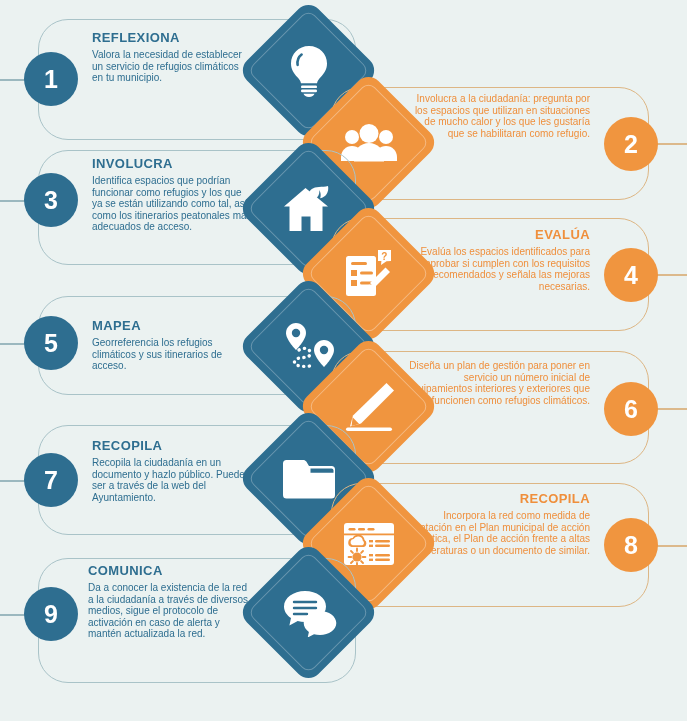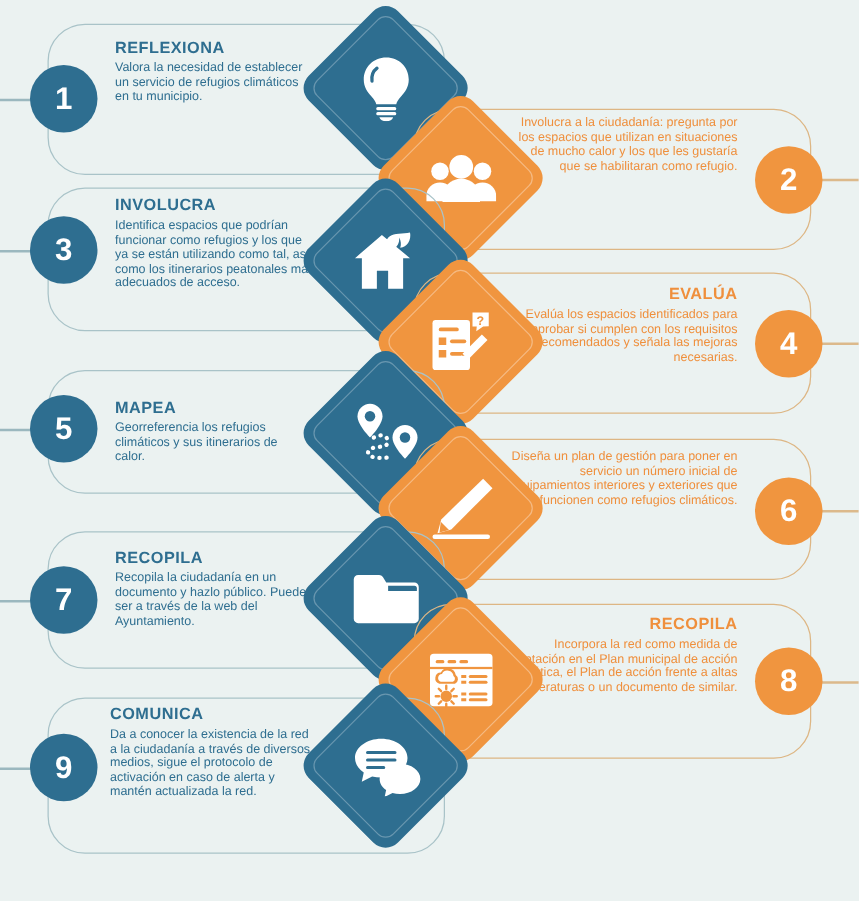--- a/index.html
+++ b/index.html
@@ -159,21 +159,21 @@
         <path fill="#fff" d="M26 36.2 30.3 40.5 23.5 43z"></path>
       </svg>
     </div>
   </div>
 
   <div class="stub" style="left:0px;top:343px;width:42px;"></div>
   <div class="card blue" style="left:38px;top:296px;width:318px;height:99px;"></div>
   <div class="badge blue" style="left:24px;top:316px;">5</div>
   <div class="txt blue left" style="left:92px;top:318px;width:152px;">
     <p class="title">MAPEA</p>
-    <p class="body">Georreferencia los refugios climáticos y sus itinerarios de calor.</p>
+    <p class="body">Georreferencia los refugios climáticos y sus itinerarios de acceso.</p>
   </div>
   <div class="dia blue" style="left:258px;top:296px;width:101px;height:101px;">
     <div class="inner"></div>
     <div class="glyph">
       <svg width="56" height="50" viewBox="0 0 56 50">
         <path fill="#fff" d="M15 1c-5.5 0-10 4.5-10 10 0 7 10 17 10 17s10-10 10-17c0-5.5-4.5-10-10-10z"></path>
         <circle fill="#2e6e90" cx="15" cy="11" r="4.2"></circle>
         <path fill="#fff" d="M43 18c-5.5 0-10 4.5-10 10 0 7 10 17 10 17s10-10 10-17c0-5.5-4.5-10-10-10z"></path>
         <circle fill="#2e6e90" cx="43" cy="28" r="4.2"></circle>
         <path fill="none" stroke="#fff" stroke-width="3.4" stroke-linecap="round" stroke-dasharray="0.2 5.4" d="M18 28c8-4 12 0 11 4.5-1 4.5-12 1.5-15 6-2.6 3.9 4 7 15 5.5"></path>

